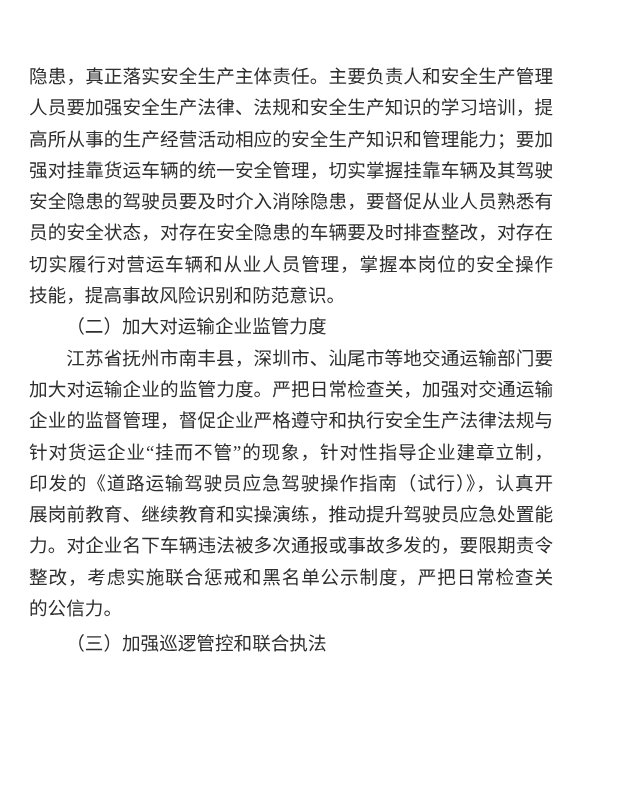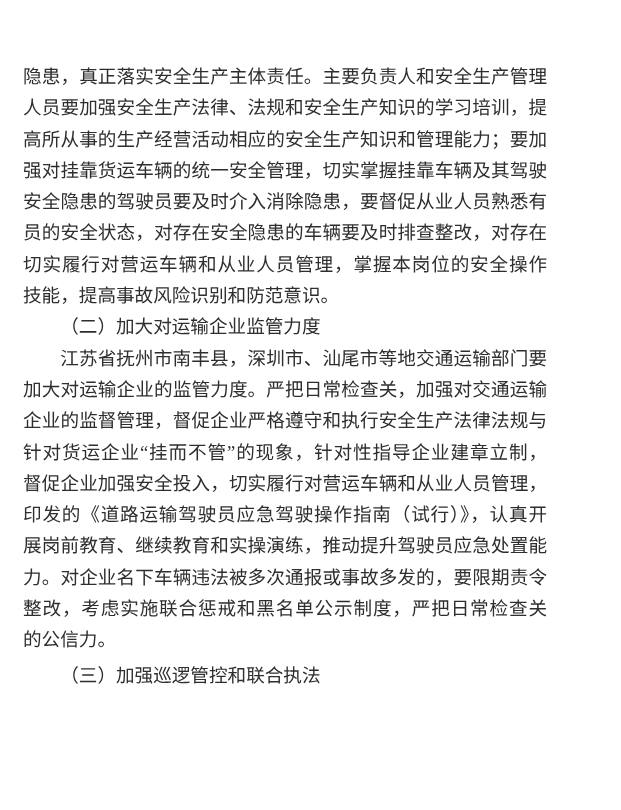--- a/index.html
+++ b/index.html
@@ -10,21 +10,21 @@
   body {
     width: 621px;
     height: 810px;
     overflow: hidden;
     font-family: "Liberation Serif", "DejaVu Serif", serif;
   }
   .page {
     box-sizing: border-box;
     width: 621px;
     height: 676px;
-    padding: 61px 52px 0 23px;
+    padding: 61px 52px 0 29px;
     background: #ffffff;
     color: #2e2e2e;
   }
   .content {
     width: 524px;
   }
   .line {
     font-size: 18.6px;
     line-height: 31.3px;
     height: 31.3px;
@@ -64,21 +64,20 @@
       <div class="line">技能，提高事故风险识别和防范意识。</div>
     </div>
 
     <div class="line ind">（二）加大对运输企业监管力度</div>
 
     <div class="para">
       <div class="line j ind">江苏省抚州市南丰县，深圳市、汕尾市等地交通运输部门要</div>
       <div class="line j">加大对运输企业的监管力度。严把日常检查关，加强对交通运输</div>
       <div class="line j">企业的监督管理，督促企业严格遵守和执行安全生产法律法规与</div>
       <div class="line j">针对货运企业“挂而不管”的现象，针对性指导企业建章立制，</div>
-      <div class="line j">督促企业加强安全投入，切实履行对营运车辆和从业人员管理，</div>
       <div class="line j">印发的《道路运输驾驶员应急驾驶操作指南（试行）》，认真开</div>
       <div class="line j">展岗前教育、继续教育和实操演练，推动提升驾驶员应急处置能</div>
       <div class="line j">力。对企业名下车辆违法被多次通报或事故多发的，要限期责令</div>
       <div class="line j">整改，考虑实施联合惩戒和黑名单公示制度，严把日常检查关</div>
       <div class="line">的公信力。</div>
     </div>
 
     <div class="line ind h3gap">（三）加强巡逻管控和联合执法</div>
 
   </div>

